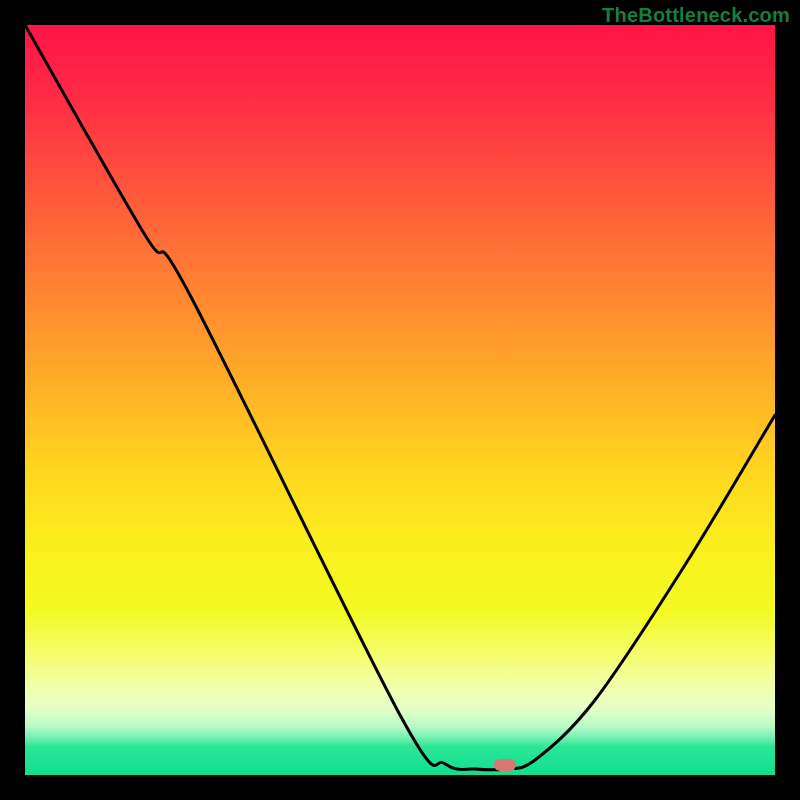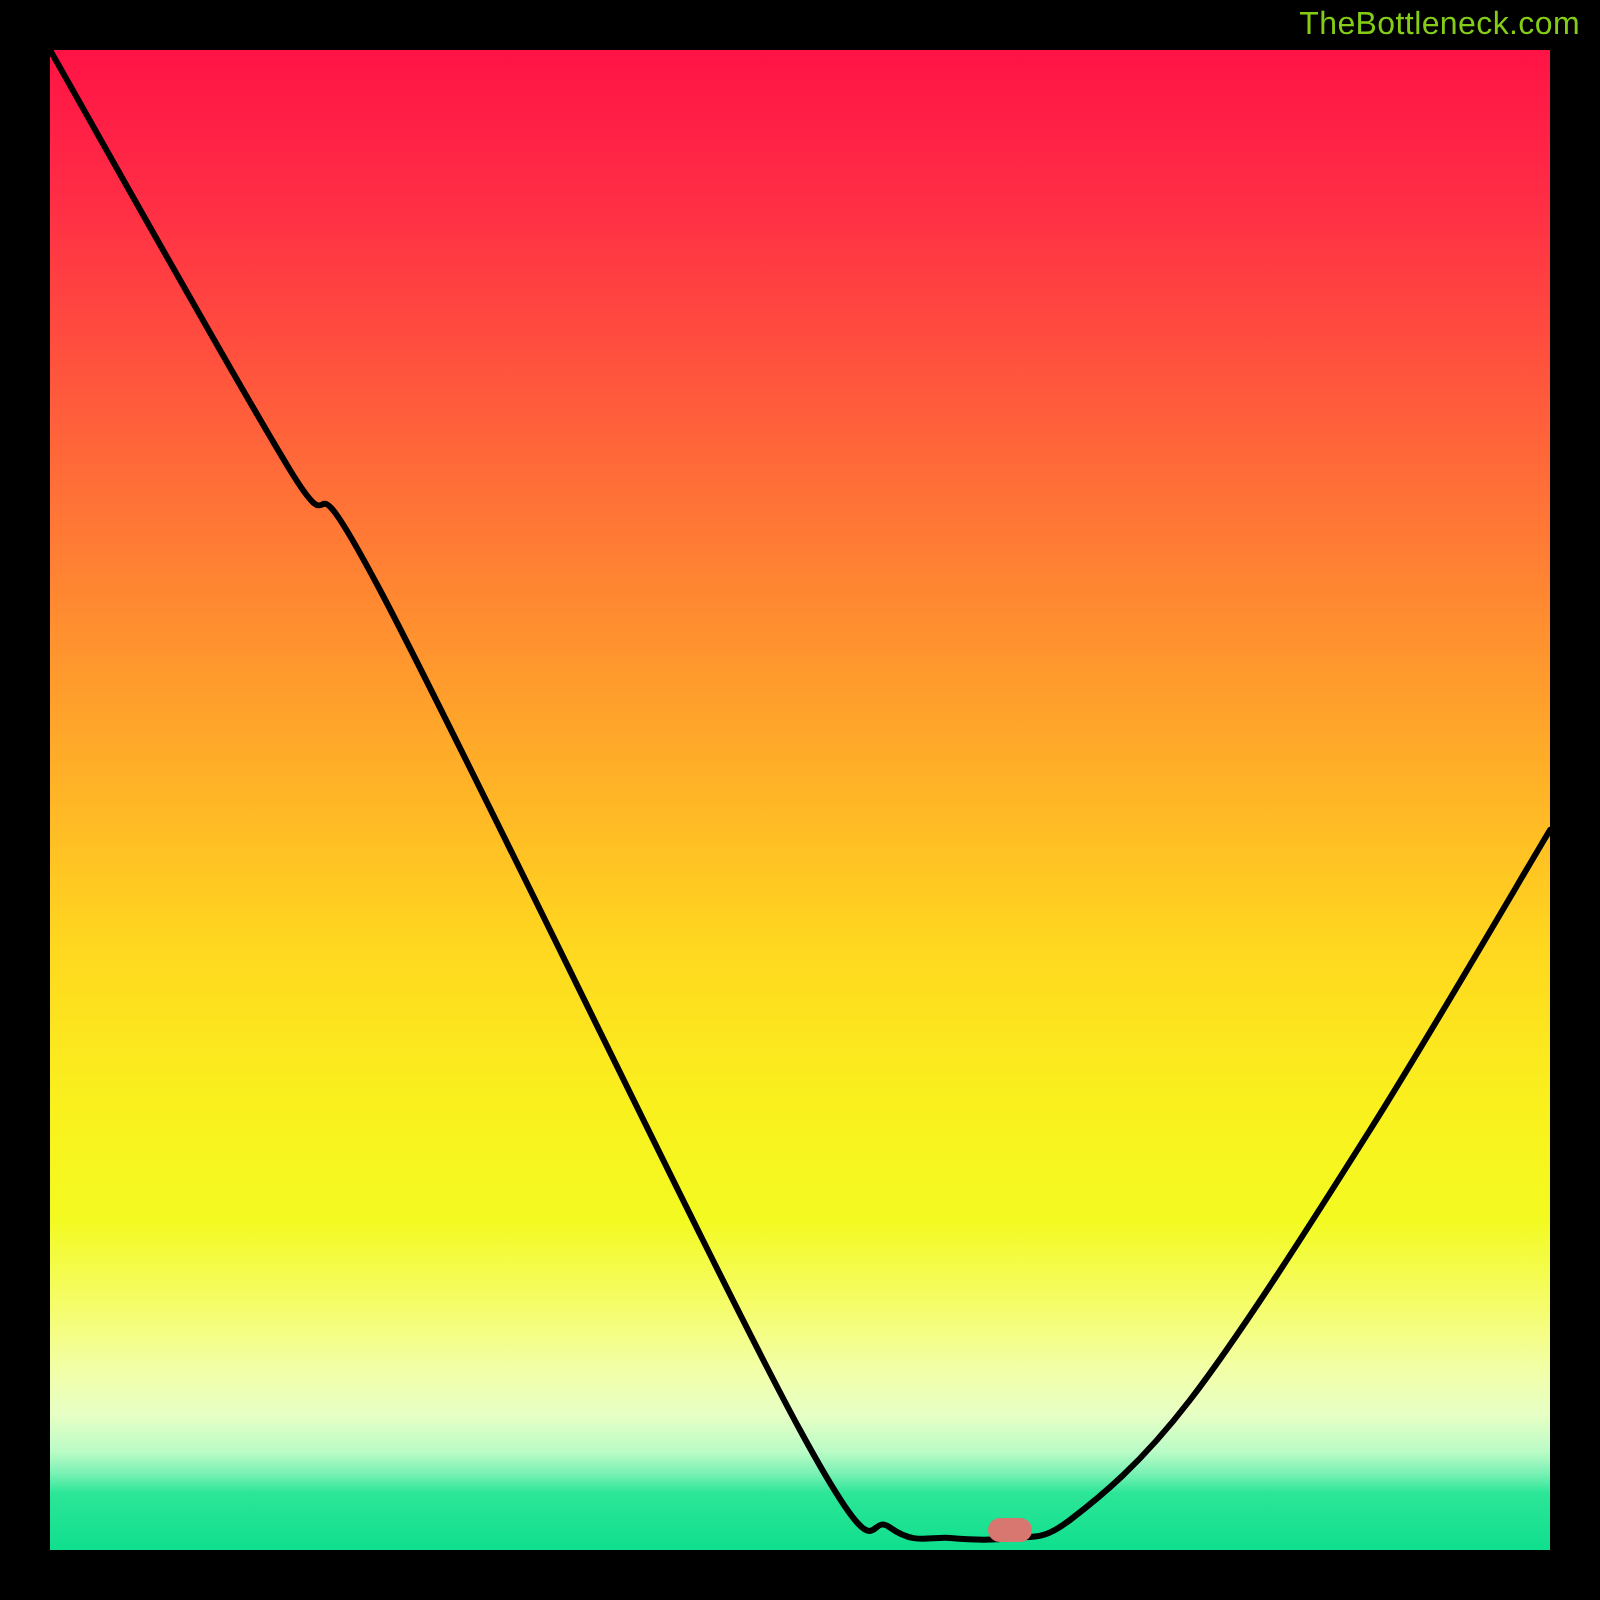--- a/index.html
+++ b/index.html
@@ -60,23 +60,23 @@
     width: 22px;
     height: 12px;
     border-radius: 6px;
     background: #d7776f;
     transform: translate(-50%, -50%);
   }
   .watermark {
     position: absolute;
     top: 4px;
     right: 10px;
-    color: #84cc16;
-    font-size: 16px;
-    font-weight: 400;
+    color: #15803d;
+    font-size: 20px;
+    font-weight: 700;
     letter-spacing: 0.2px;
     user-select: none;
   }
 </style>
 </head>
 <body>
 
 <div class="stage">
   <div class="watermark">TheBottleneck.com</div>
   <div class="plot-area">

